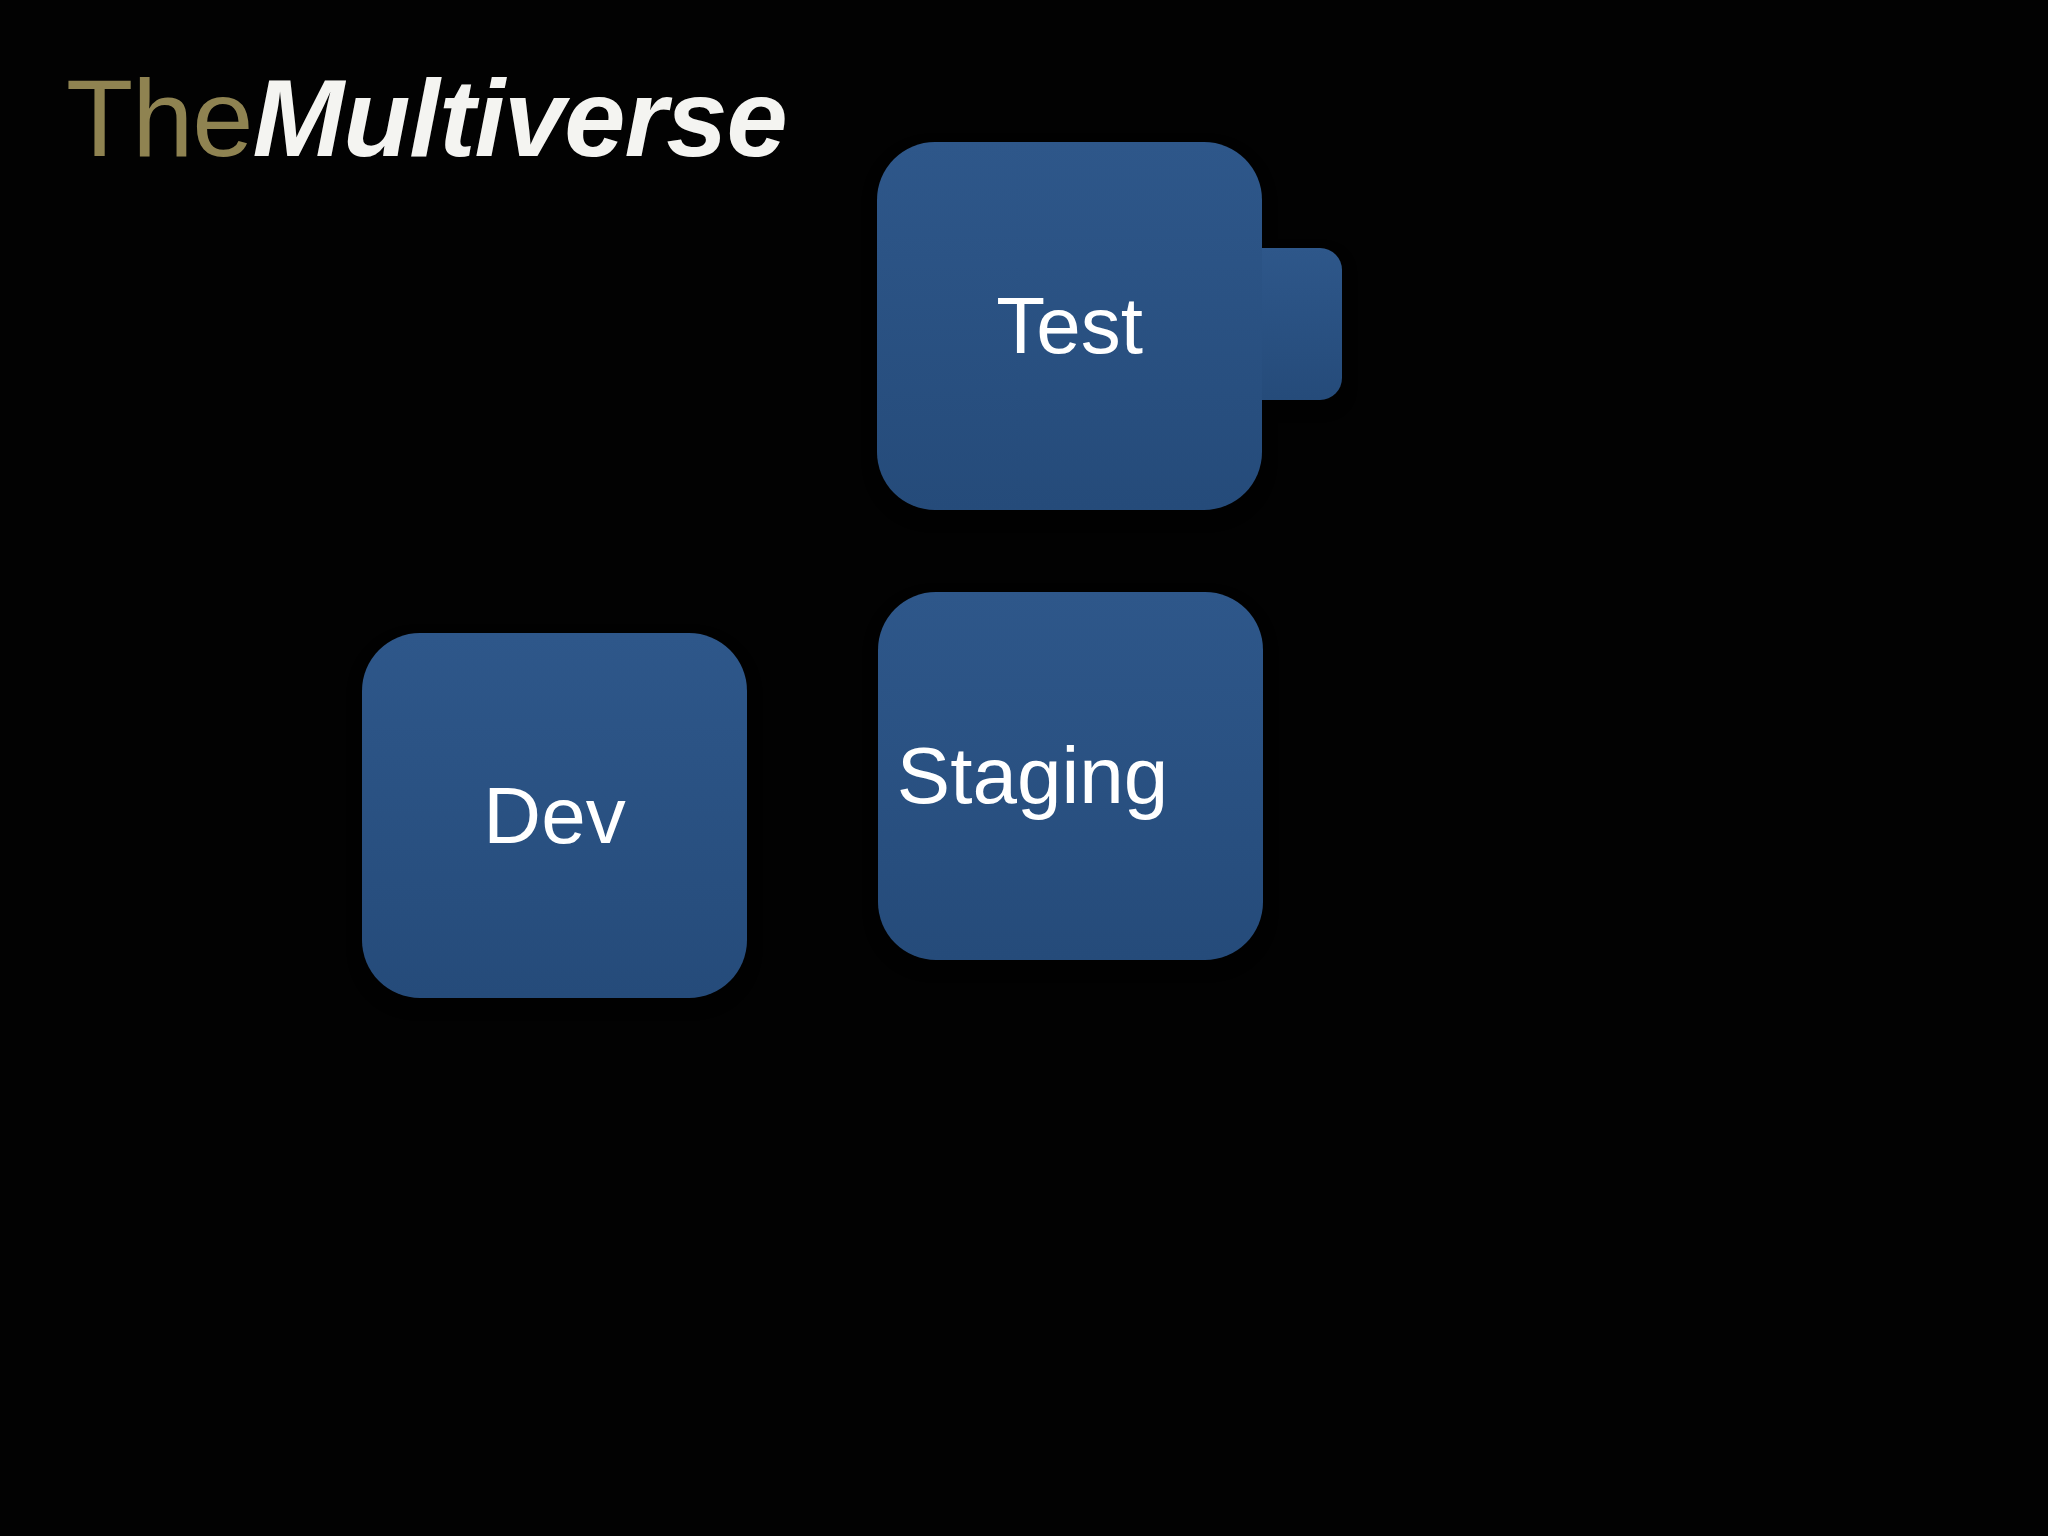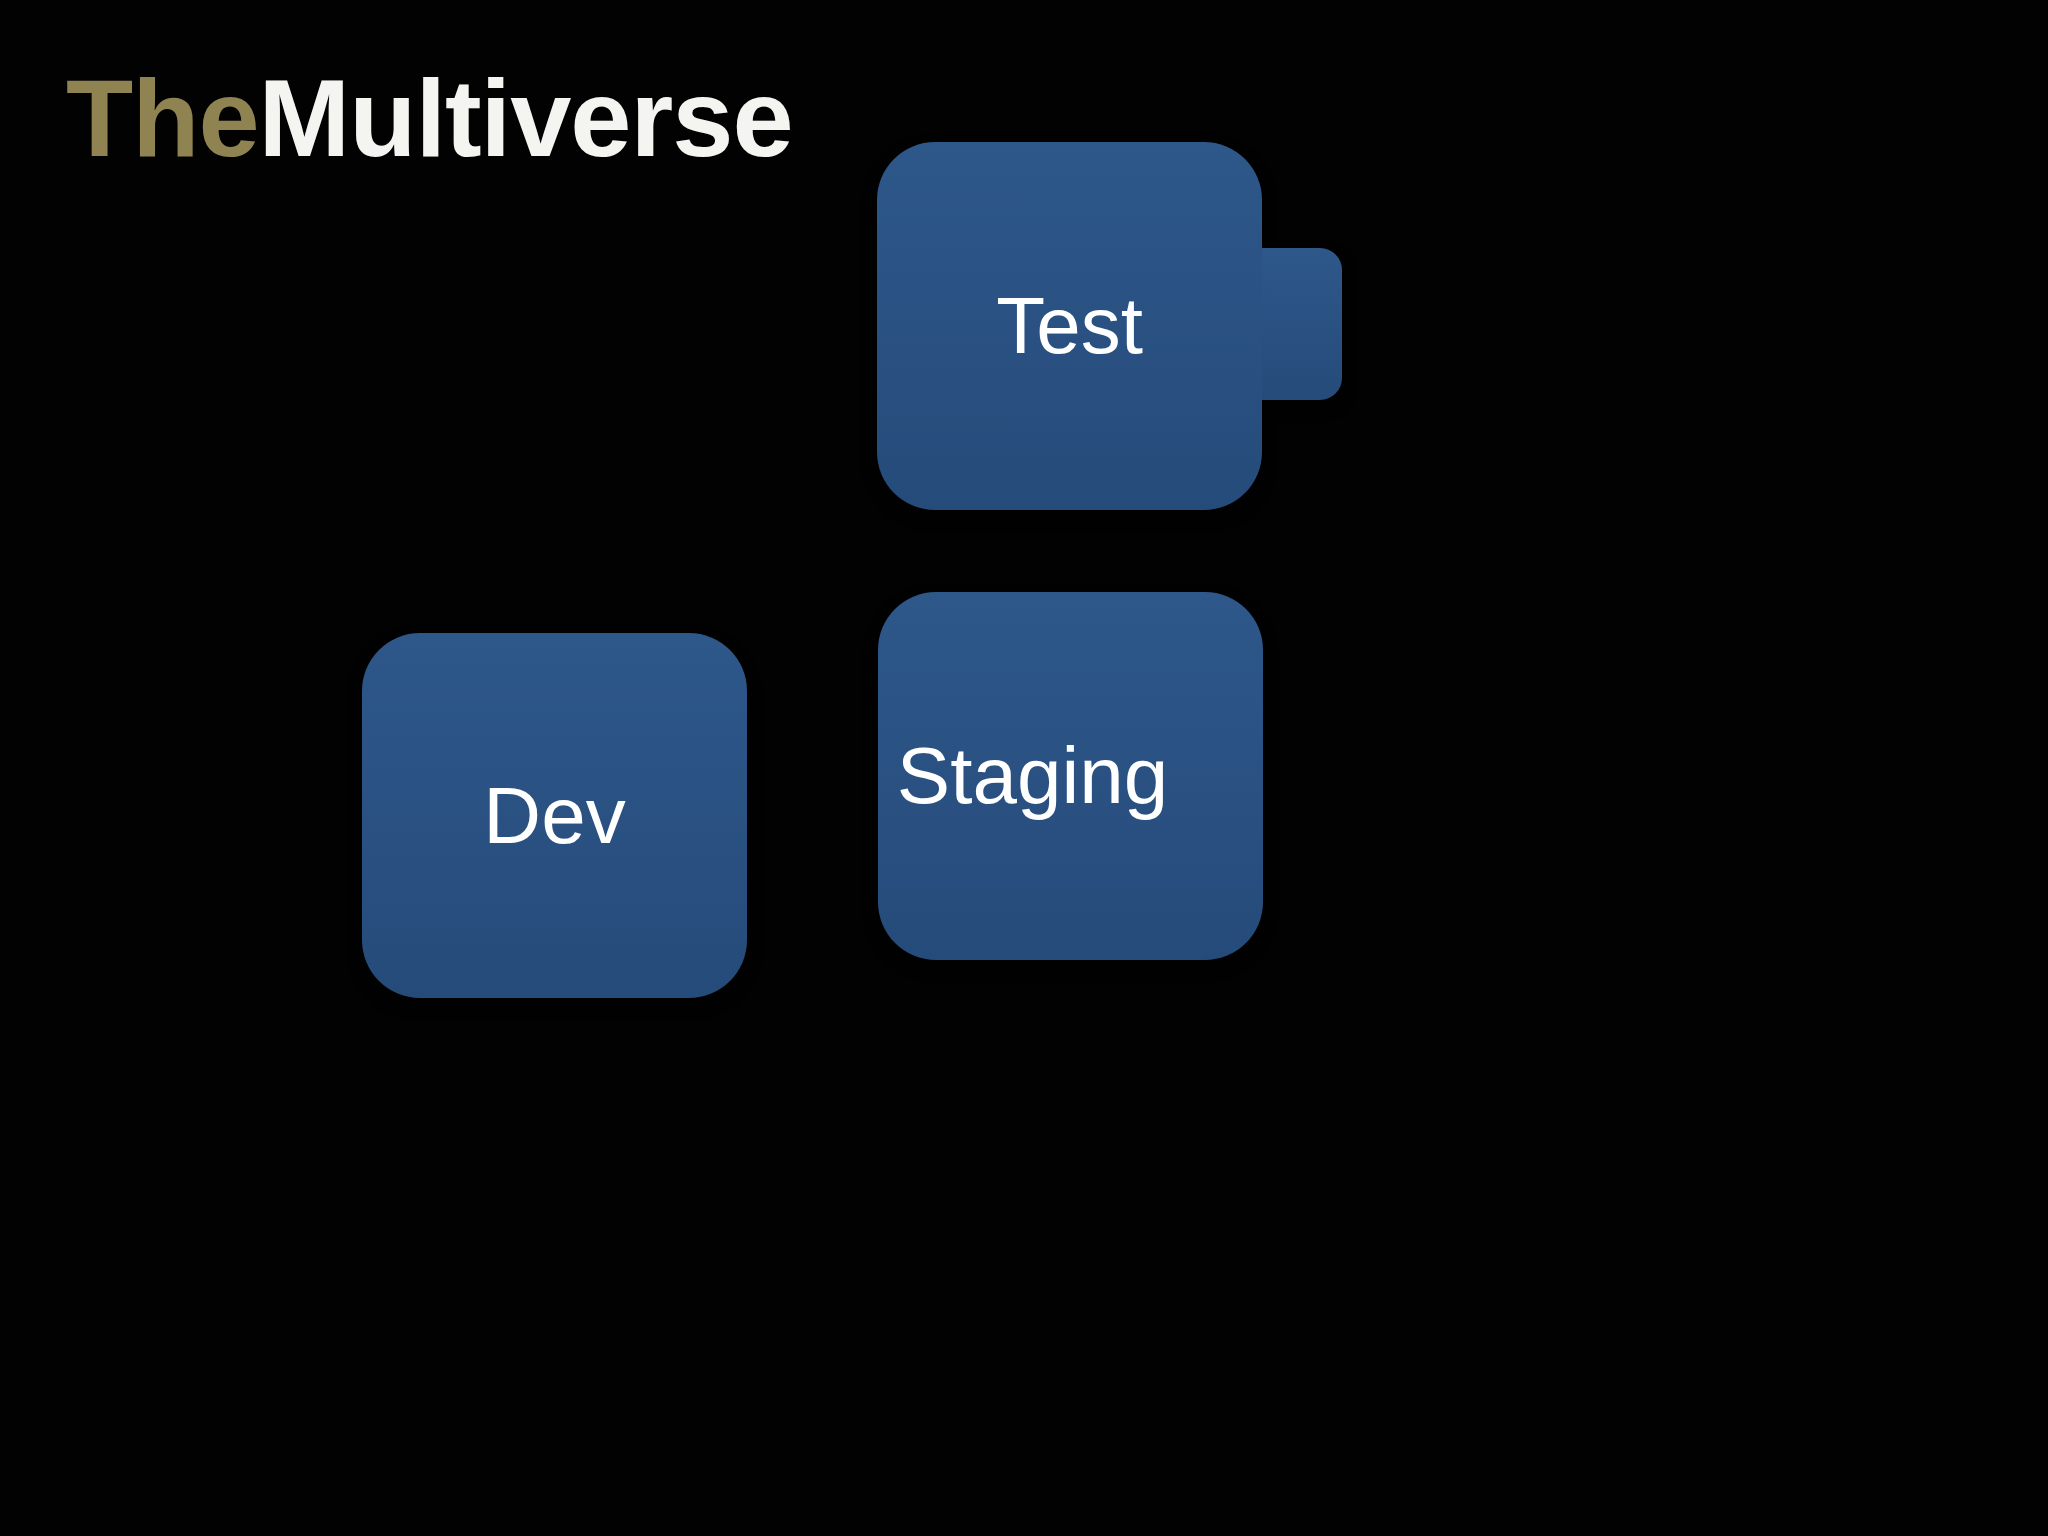--- a/index.html
+++ b/index.html
@@ -22,22 +22,22 @@
   }
   .title {
     position: absolute;
     left: 66px;
     top: 52px;
     font-size: 110px;
     line-height: 1.2;
     letter-spacing: -1px;
     white-space: nowrap;
   }
-  .title .prefix  { color: var(--title-prefix-color); font-weight: 700; margin-top: 13px; }
-  .title .emphasis{ color: var(--title-emphasis-color); font-weight: 700; }
+  .title .prefix  { color: var(--title-prefix-color); font-weight: 400; margin-top: 13px; }
+  .title .emphasis{ color: var(--title-emphasis-color); font-weight: 700; font-style: italic; }
 
   .piece { position: absolute; }
   .piece svg { display: block; filter: drop-shadow(0 7px 7px rgba(0,0,0,0.55)); }
   .piece .label {
     position: absolute;
     top: 0; left: 0; height: 100%;
     display: flex; align-items: center; justify-content: center;
     color: var(--label-color);
     font-size: 80px;
     font-weight: 400;

